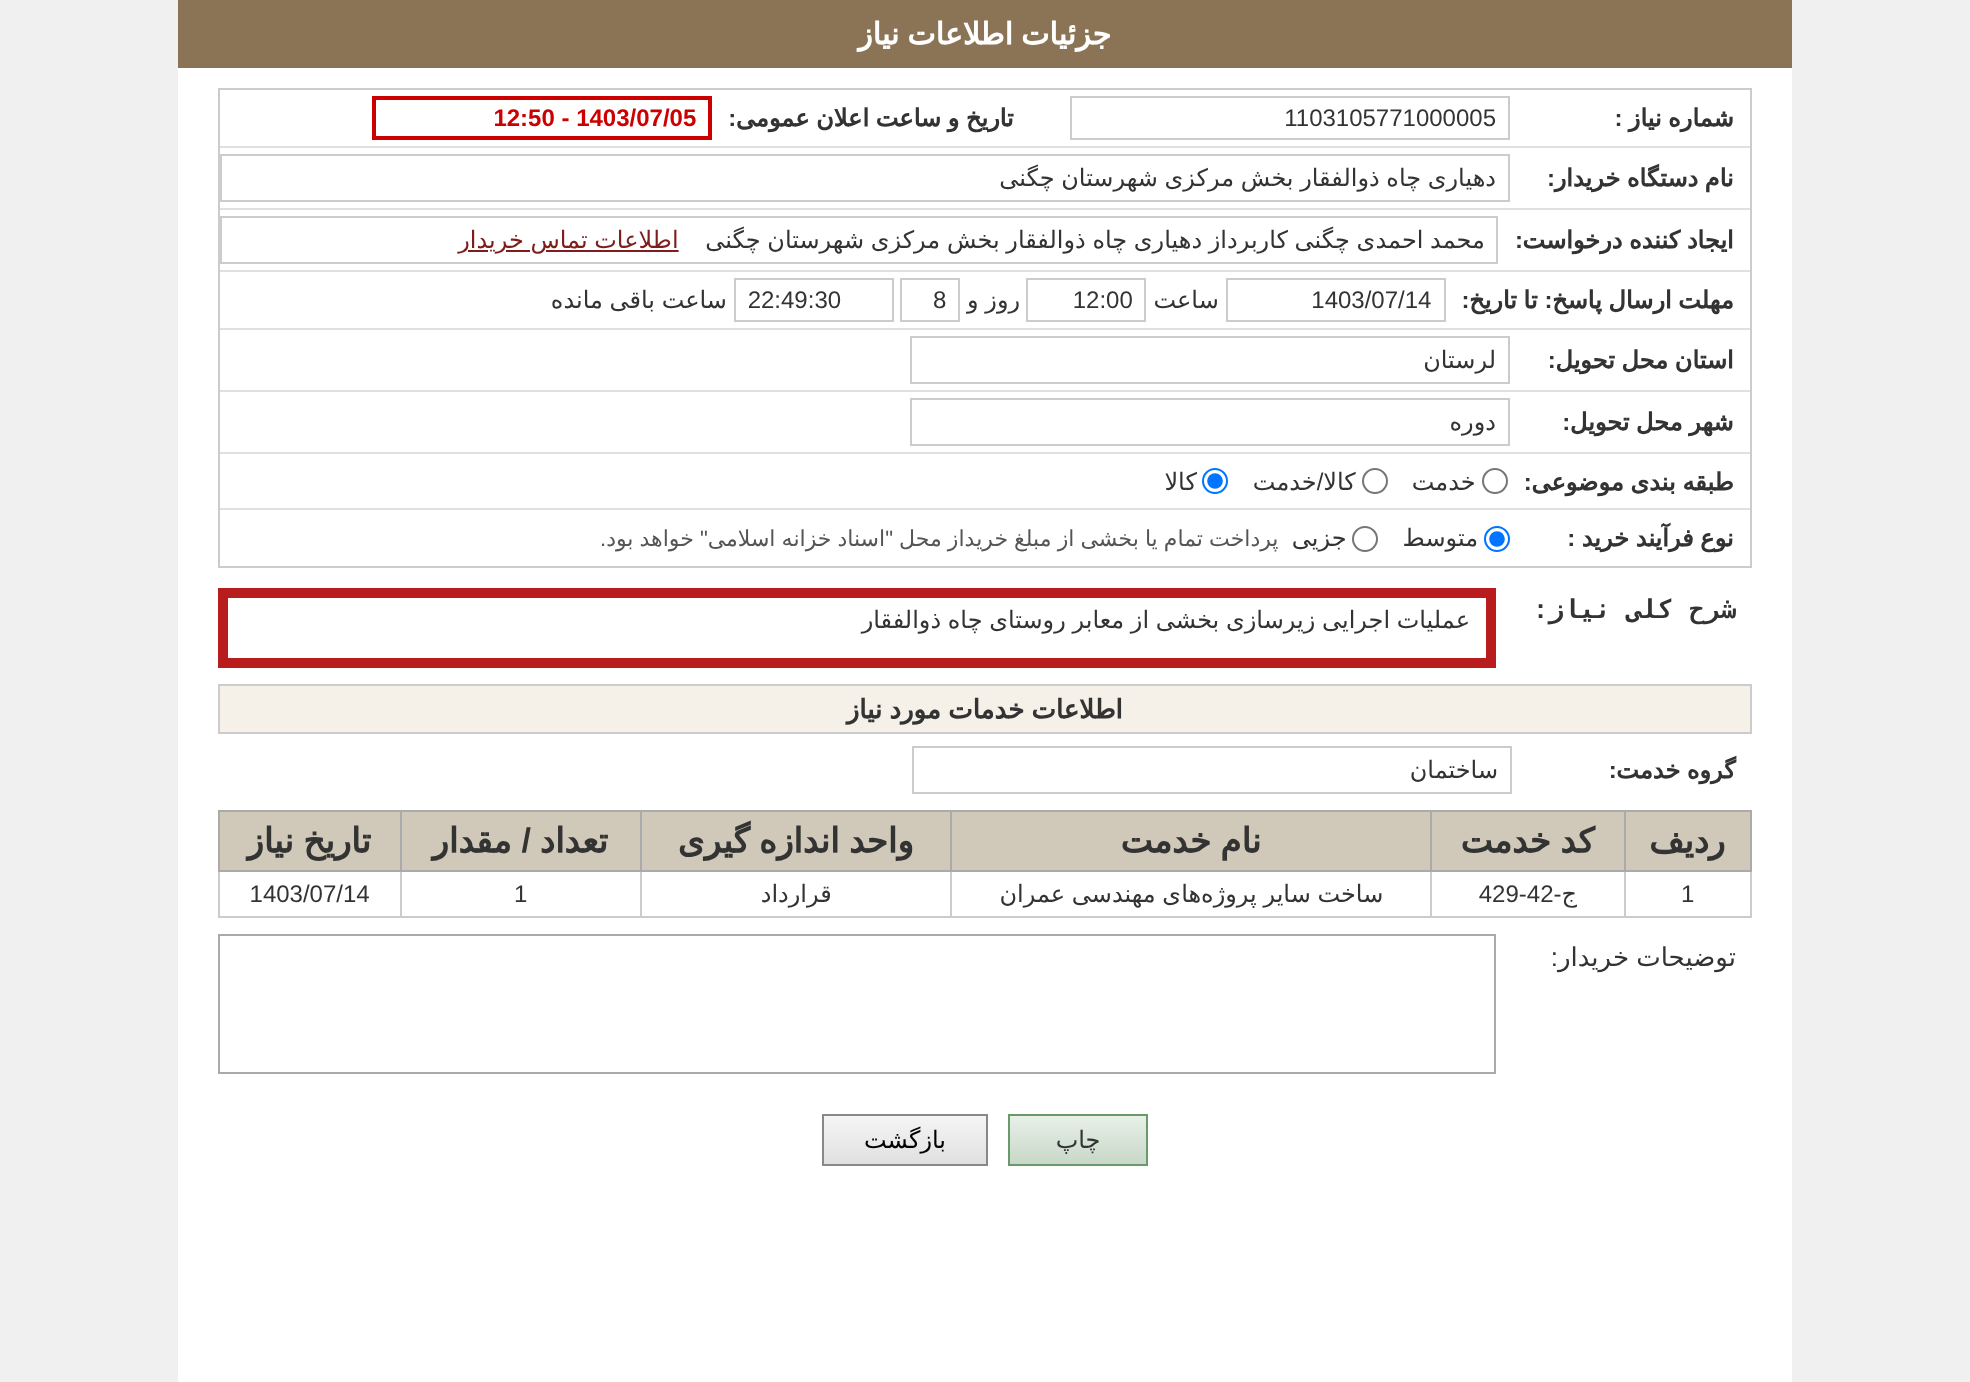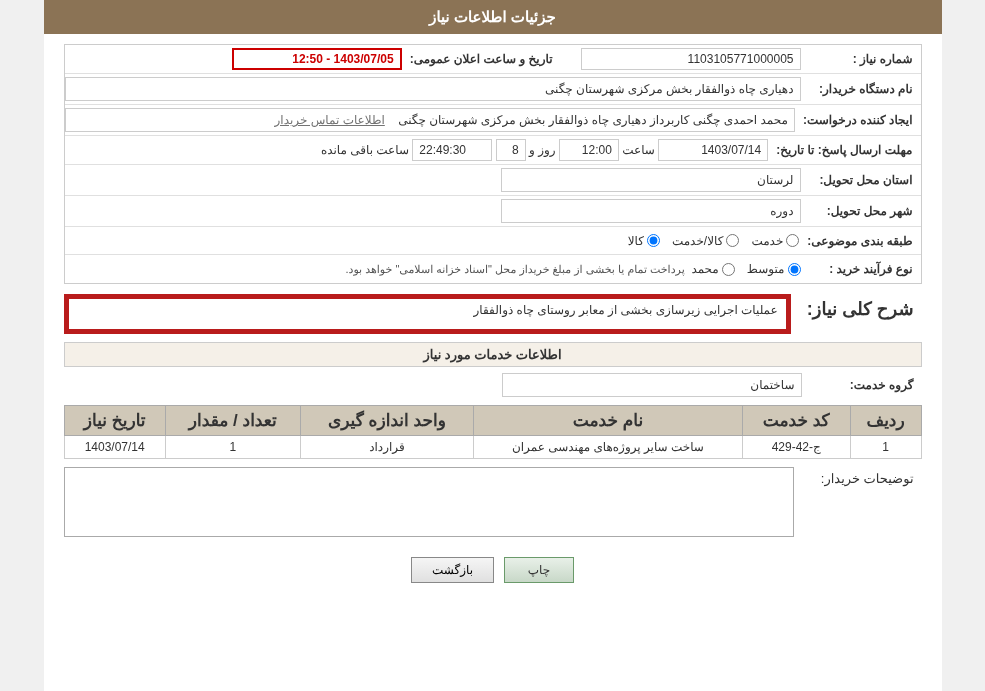--- a/index.html
+++ b/index.html
@@ -4,21 +4,21 @@
   <style>
     * { box-sizing: border-box; margin: 0; padding: 0; }
     body {
       font-family: Tahoma, Arial, sans-serif;
       background: #f0f0f0;
       direction: rtl;
       font-size: 12px;
       color: #333;
     }
     .page-wrapper {
-      width: 898px;
+      width: 807px;
       min-height: 691px;
       background: #fff;
       margin: 0 auto;
     }
     .header-bar {
       background: #8B7355;
       color: #fff;
       text-align: center;
       padding: 8px 16px;
       font-size: 15px;
@@ -51,21 +51,21 @@
     }
     .value-box {
       border: 1px solid #ccc;
       padding: 2px 6px;
       background: #fff;
       min-height: 22px;
       display: inline-flex;
       align-items: center;
     }
     .link-text {
-      color: #737373;
+      color: #7f1d1d;
       text-decoration: underline;
       cursor: pointer;
     }
     .sub-section-title {
       background: #f5f0e8;
       border: 1px solid #ccc;
       padding: 4px 10px;
       font-size: 13px;
       font-weight: bold;
       text-align: center;
@@ -238,31 +238,31 @@
 
       <div class="form-row">
         <span class="label">نوع فرآیند خرید :</span>
         <div class="radio-group">
           <div class="radio-item">
             <input type="radio" name="purchase_type" checked="" style="">
             <span>متوسط</span>
           </div>
           <div class="radio-item">
             <input type="radio" name="purchase_type" style="">
-            <span>محمد</span>
+            <span>جزیی</span>
           </div>
         </div>
         &nbsp;&nbsp;
         <span class="note-text">پرداخت تمام یا بخشی از مبلغ خریداز محل "اسناد خزانه اسلامی" خواهد بود.</span>
       </div>
 
     </div>
 
     <div style="display:flex; align-items:flex-start; margin-bottom:8px; gap:8px;">
-      <span class="label" style="font-size:18px; font-weight:bold; white-space:nowrap; padding-top:4px;">شرح کلی نیاز:</span>
+      <span class="label" style="font-size:13px; font-weight:bold; white-space:nowrap; padding-top:4px;font-family:Liberation Mono, monospace;">شرح کلی نیاز:</span>
       <div style="flex:1; border:5px solid #b91c1c; background:#fff; padding:4px 8px; min-height:40px; text-align:right;">عملیات اجرایی زیرسازی بخشی از معابر روستای چاه ذوالفقار</div>
     </div>
 
     <div class="sub-section-title">اطلاعات خدمات مورد نیاز</div>
 
     <div style="display:flex; align-items:center; margin-bottom:8px;">
       <span class="label">گروه خدمت:</span>
       <div class="inner-box" style="max-width:300px;">ساختمان</div>
     </div>
 

